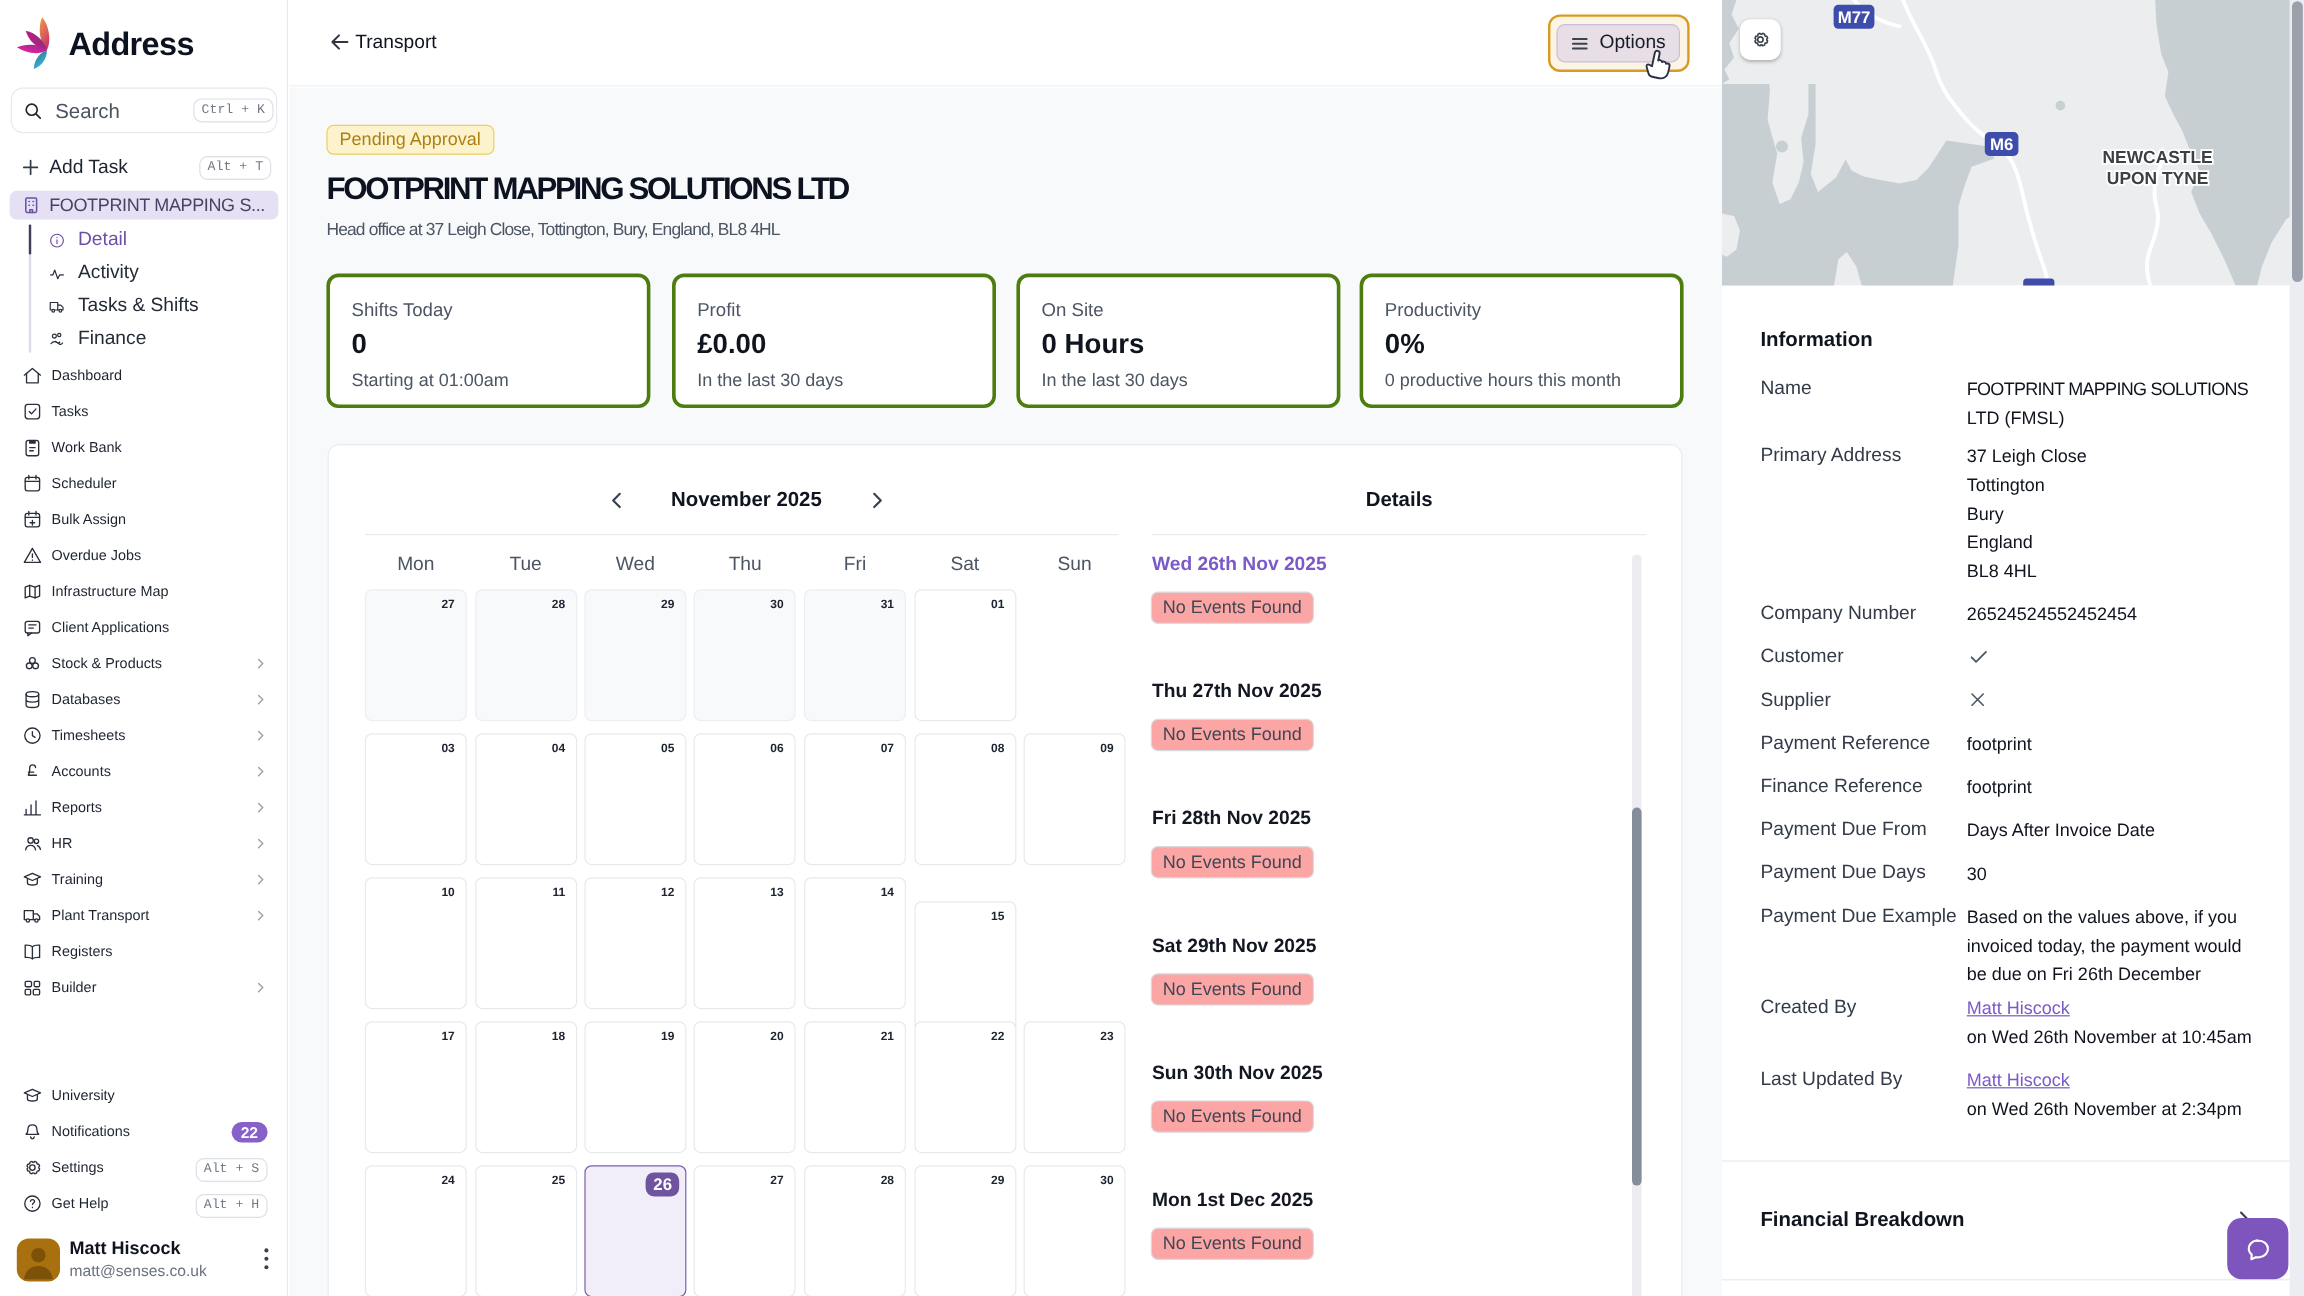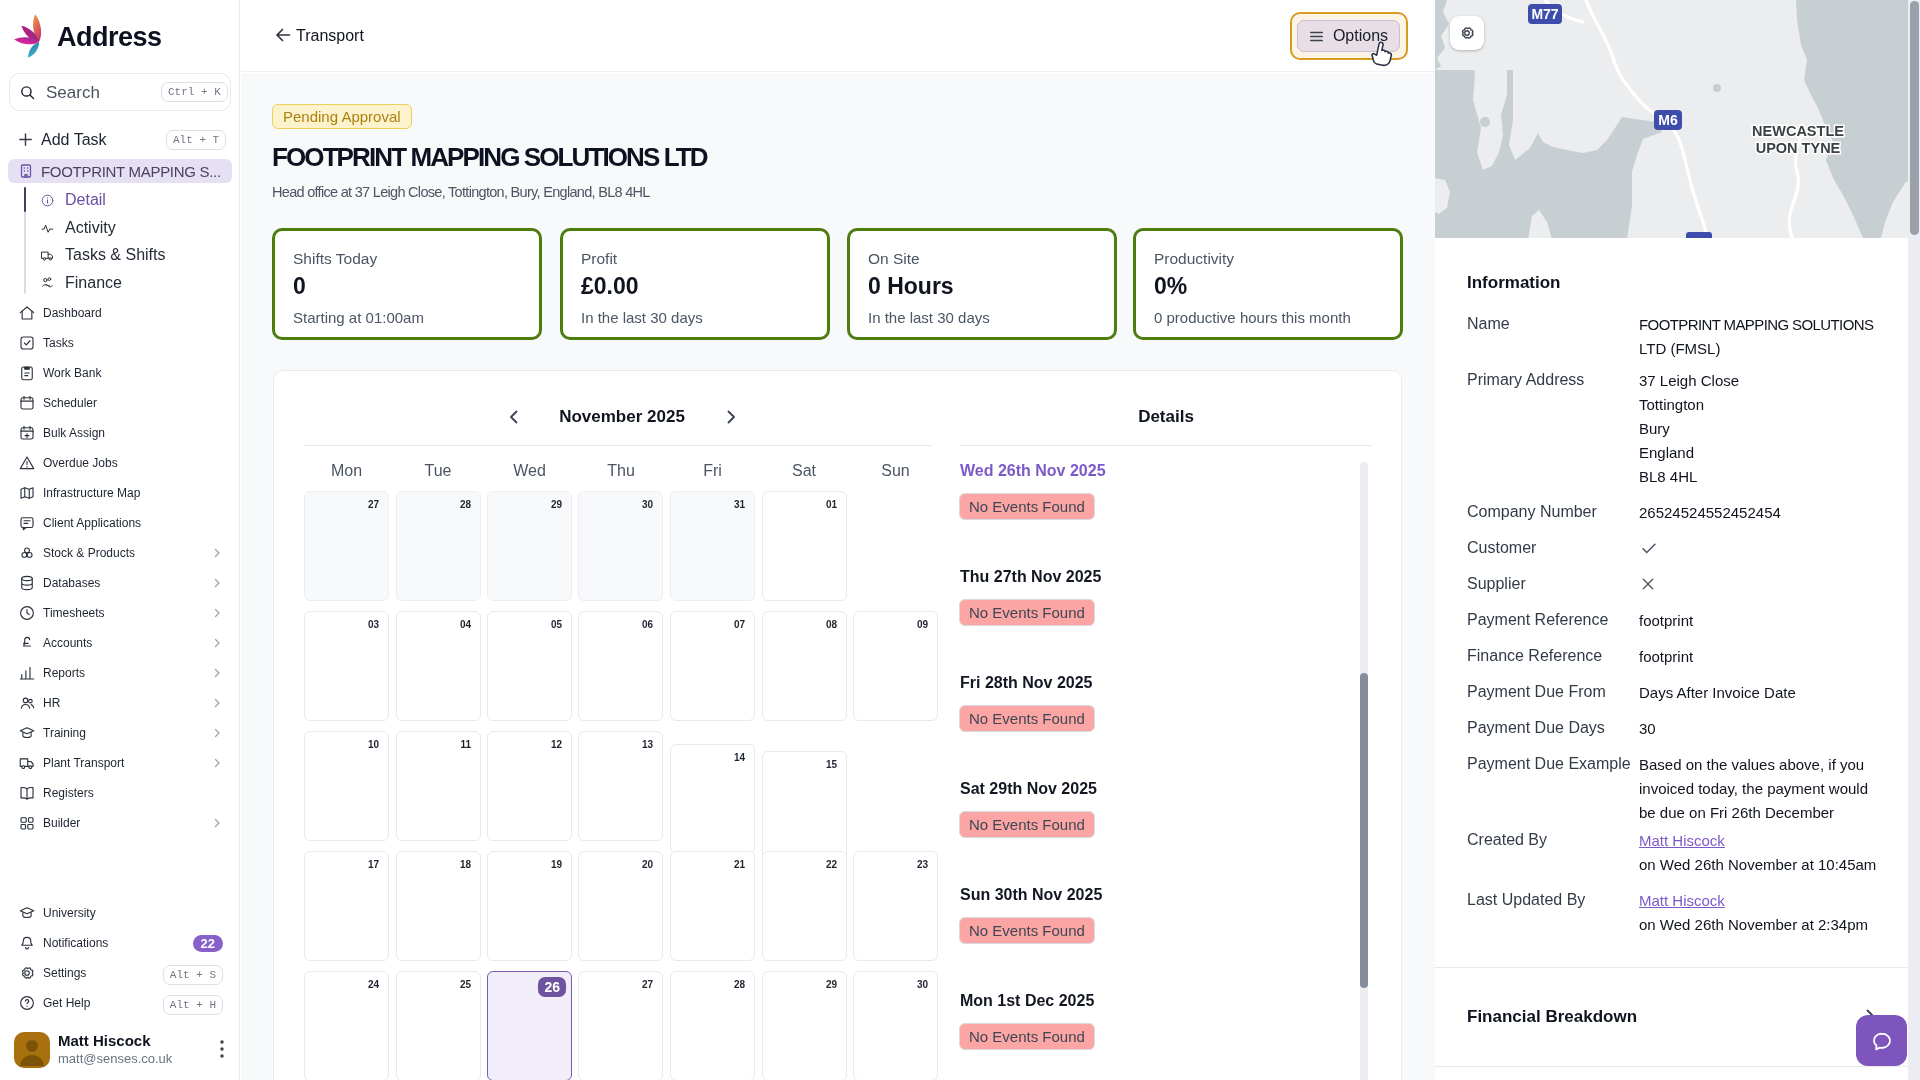--- a/index.html
+++ b/index.html
@@ -501,21 +501,21 @@
     </div>
 <div class="daycell" style="left:122px;top:360px;">
       <span class="num">11</span>
     </div>
 <div class="daycell" style="left:213px;top:360px;">
       <span class="num">12</span>
     </div>
 <div class="daycell" style="left:304px;top:360px;">
       <span class="num">13</span>
     </div>
-<div class="daycell" style="left:396px;top:373px;text-align:center;">
+<div class="daycell" style="left:396px;top:360px;text-align:center;">
       <span class="num">14</span>
     </div>
 <div class="daycell" style="left:488px;top:360px;margin-top:20px;">
       <span class="num">15</span>
     </div>
 <div class="daycell" style="left:30px;top:480px;">
       <span class="num">17</span>
     </div>
 <div class="daycell" style="left:122px;top:480px;">
       <span class="num">18</span>

